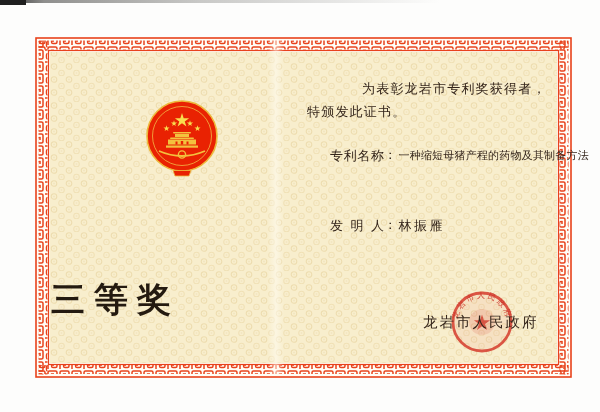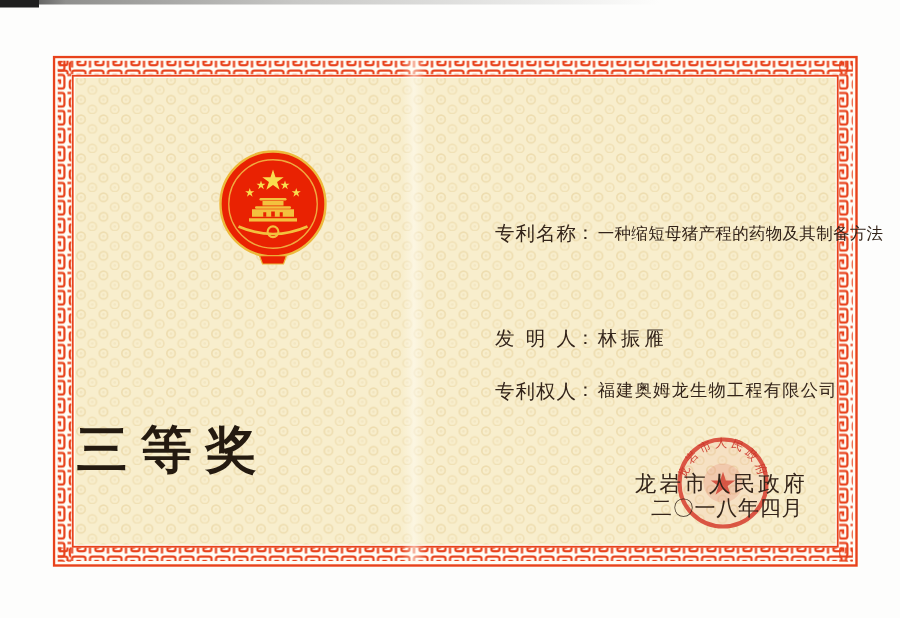--- a/index.html
+++ b/index.html
@@ -108,39 +108,39 @@
       <rect x="-6.5" y="3.5" width="2" height="3"></rect>
       <rect x="4.5" y="3.5" width="2" height="3"></rect>
     </g>
     <path d="M-23,13 Q0,23 23,13" stroke="#f3c13e" stroke-width="1.8" fill="none"></path>
     <circle cx="0" cy="16.5" r="3.6" fill="none" stroke="#f3c13e" stroke-width="1.4"></circle>
     <path d="M-9,32.5 H9 L7,38 H-7 Z" fill="#e92202" stroke="#edb93c" stroke-width="0.8"></path>
   </svg>
 
   <div class="award">三等奖</div>
 
+  <div class="intro">
+    <span class="l1">为表彰龙岩市专利奖获得者，</span>
+    <span class="l2">特颁发此证书。</span>
+  </div>
 
   <div class="field" style="top:108px">
     <span class="flabel">专利名称</span><span class="fcolon">：</span><span class="fvalue v0">一种缩短母猪产程的药物及其制备方法</span>
   </div>
   <div class="field" style="top:178px">
     <span class="flabel">发明人</span><span class="fcolon">：</span><span class="fvalue v2">林振雁</span>
-  </div>
-  <div class="field" style="top:213px">
-    <span class="flabel">专利权人</span><span class="fcolon">：</span><span class="fvalue v3">福建奥姆龙生物工程有限公司</span>
   </div>
 
   <svg class="seal" width="66" height="66" viewBox="-33 -33 66 66">
     <defs>
       <path id="sealArc" d="M-22.5,10 A24.5,24.5 0 1,1 22.5,10" fill="none"></path>
     </defs>
     <circle r="29" fill="rgba(232,110,95,0.10)" stroke="rgba(210,45,32,0.85)" stroke-width="2.8"></circle>
     <circle r="13" fill="rgba(215,80,65,0.18)"></circle>
     <path transform="translate(0,1) scale(8.5)" fill="rgba(205,42,30,0.8)" d="M0,-1 L0.2245,-0.309 L0.951,-0.309 L0.3633,0.118 L0.5878,0.809 L0,0.382 L-0.5878,0.809 L-0.3633,0.118 L-0.951,-0.309 L-0.2245,-0.309 Z"></path>
     <text font-size="8" fill="rgba(200,38,28,0.9)" letter-spacing="2.2" text-anchor="middle" font-family="DejaVu Serif, serif">
       <textPath href="#sealArc" startOffset="50%">龙岩市人民政府</textPath>
     </text>
   </svg>
 
   <div class="issuer">龙岩市人民政府</div>
-  <div class="date">二〇一八年四月</div>
 
 </div>
 
 </body></html>

